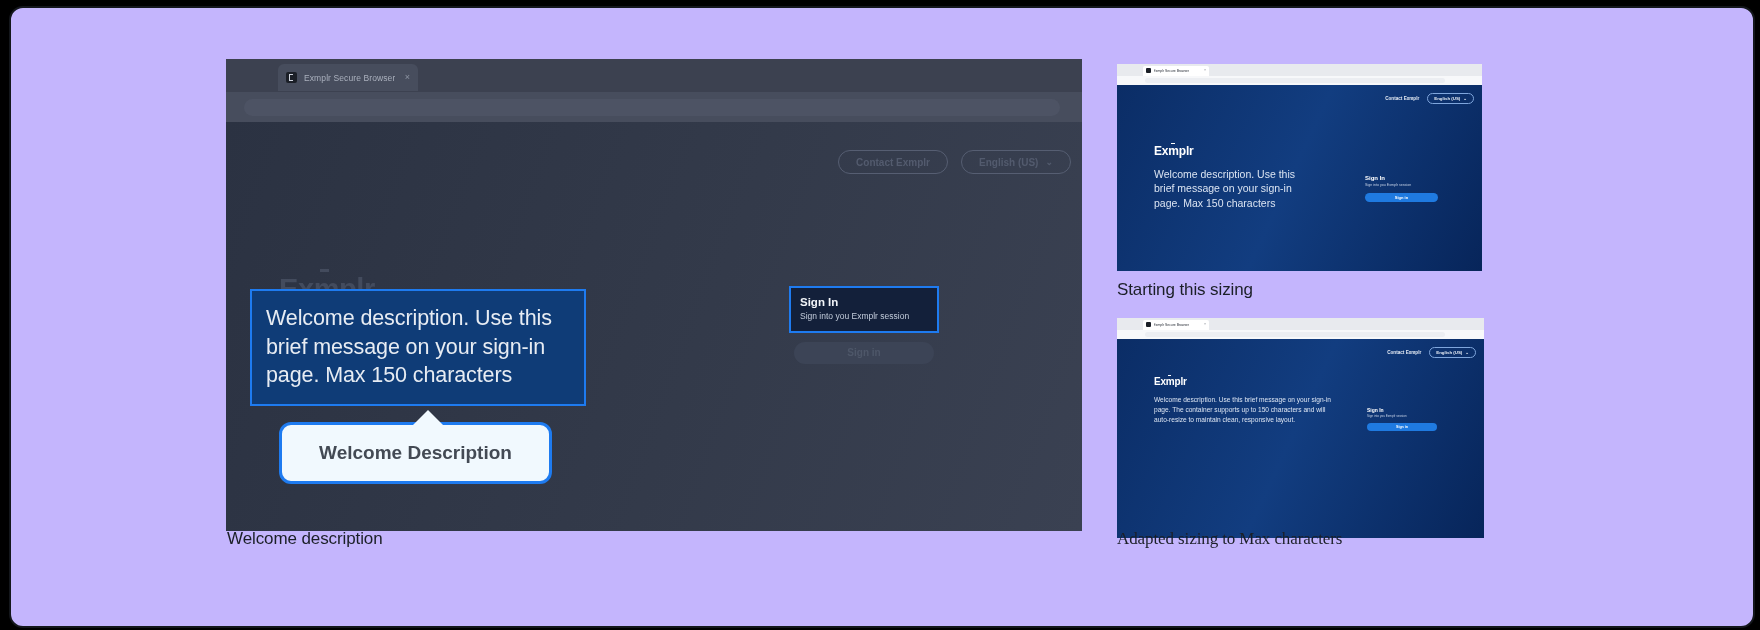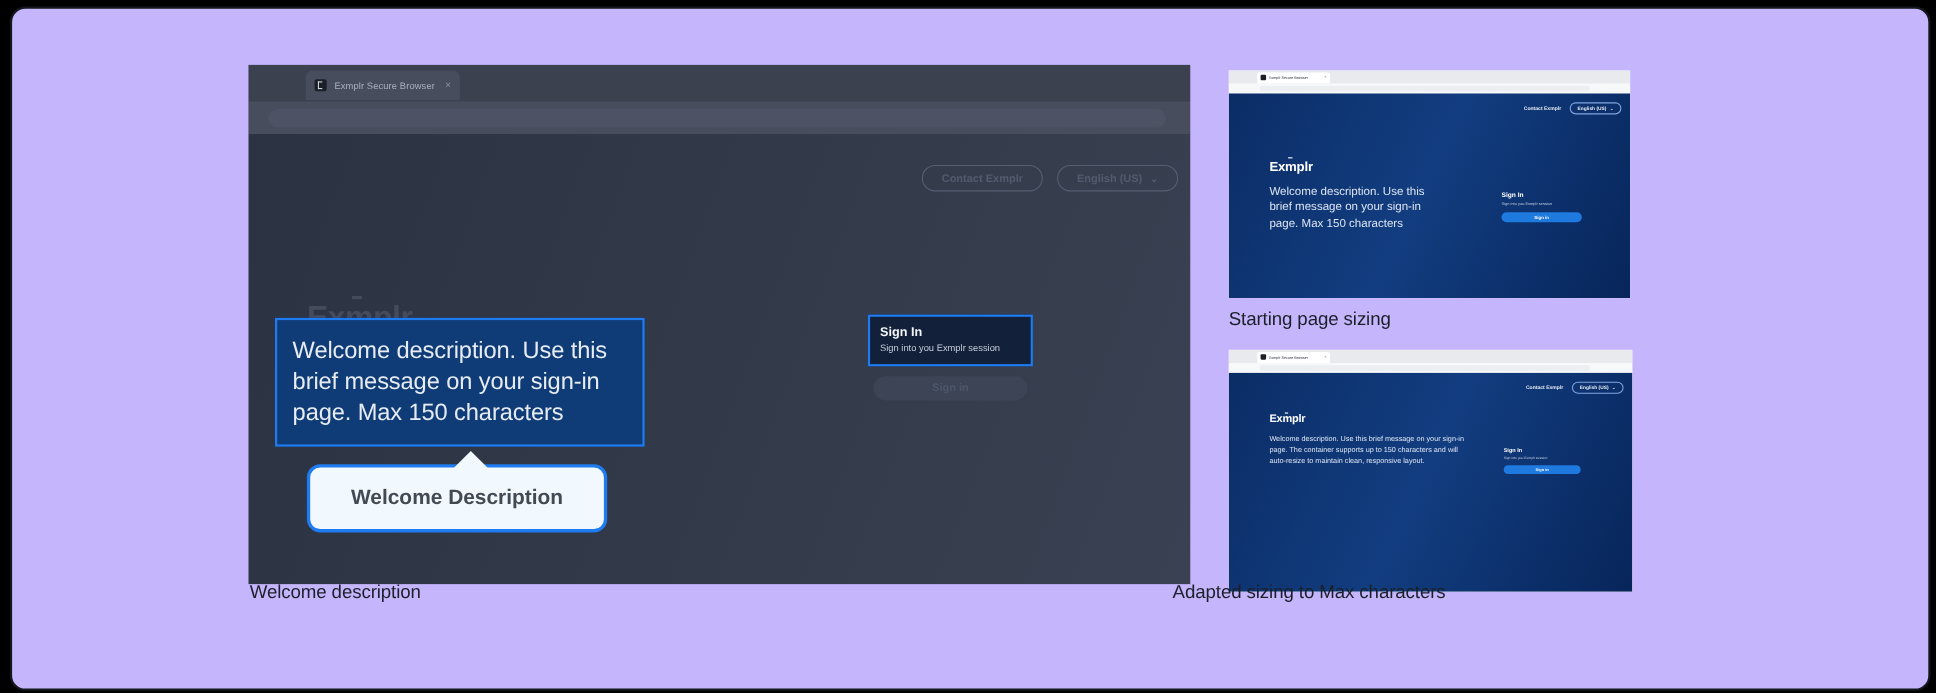--- a/index.html
+++ b/index.html
@@ -233,21 +233,21 @@
   }
 
   .caption {
     position: absolute;
     font-size: 17px;
     color: #1b1f27;
     letter-spacing: -0.1px;
   }
   #caption-left  { left: 216px; top: 521px; }
   #caption-top   { left: 1106px; top: 272px; }
-  #caption-bot   { left: 1055px; top: 521px; }
+  #caption-bot   { left: 1106px; top: 521px; font-family: Liberation Serif, serif; }
 
   
   .thumb {
     position: absolute;
     background: #f4f5f7;
     overflow: hidden;
   }
   #thumb-top { left: 1106px; top: 56px; width: 365px; height: 207px; }
   #thumb-bot { left: 1106px; top: 310px; width: 367px; height: 220px; }
 
@@ -392,21 +392,21 @@
       <div class="t-signin">
         <div class="t-signin-title">Sign In</div>
         <div class="t-signin-sub">Sign into you Exmplr session</div>
         <div class="t-signin-btn">
           <span>Sign in</span>
         </div>
       </div>
     </div>
   </div>
 
-  <div class="caption" id="caption-top">Starting page sizing</div>
+  <div class="caption" id="caption-top">Starting this sizing</div>
 
   <div class="thumb" id="thumb-bot">
     <div class="t-tabbar">
       <div class="t-tab">
         <span class="t-favicon"></span>
         <span class="t-tab-title">Exmplr Secure Browser</span>
         <span class="t-tab-close">×</span>
       </div>
     </div>
     <div class="t-urlbar">

